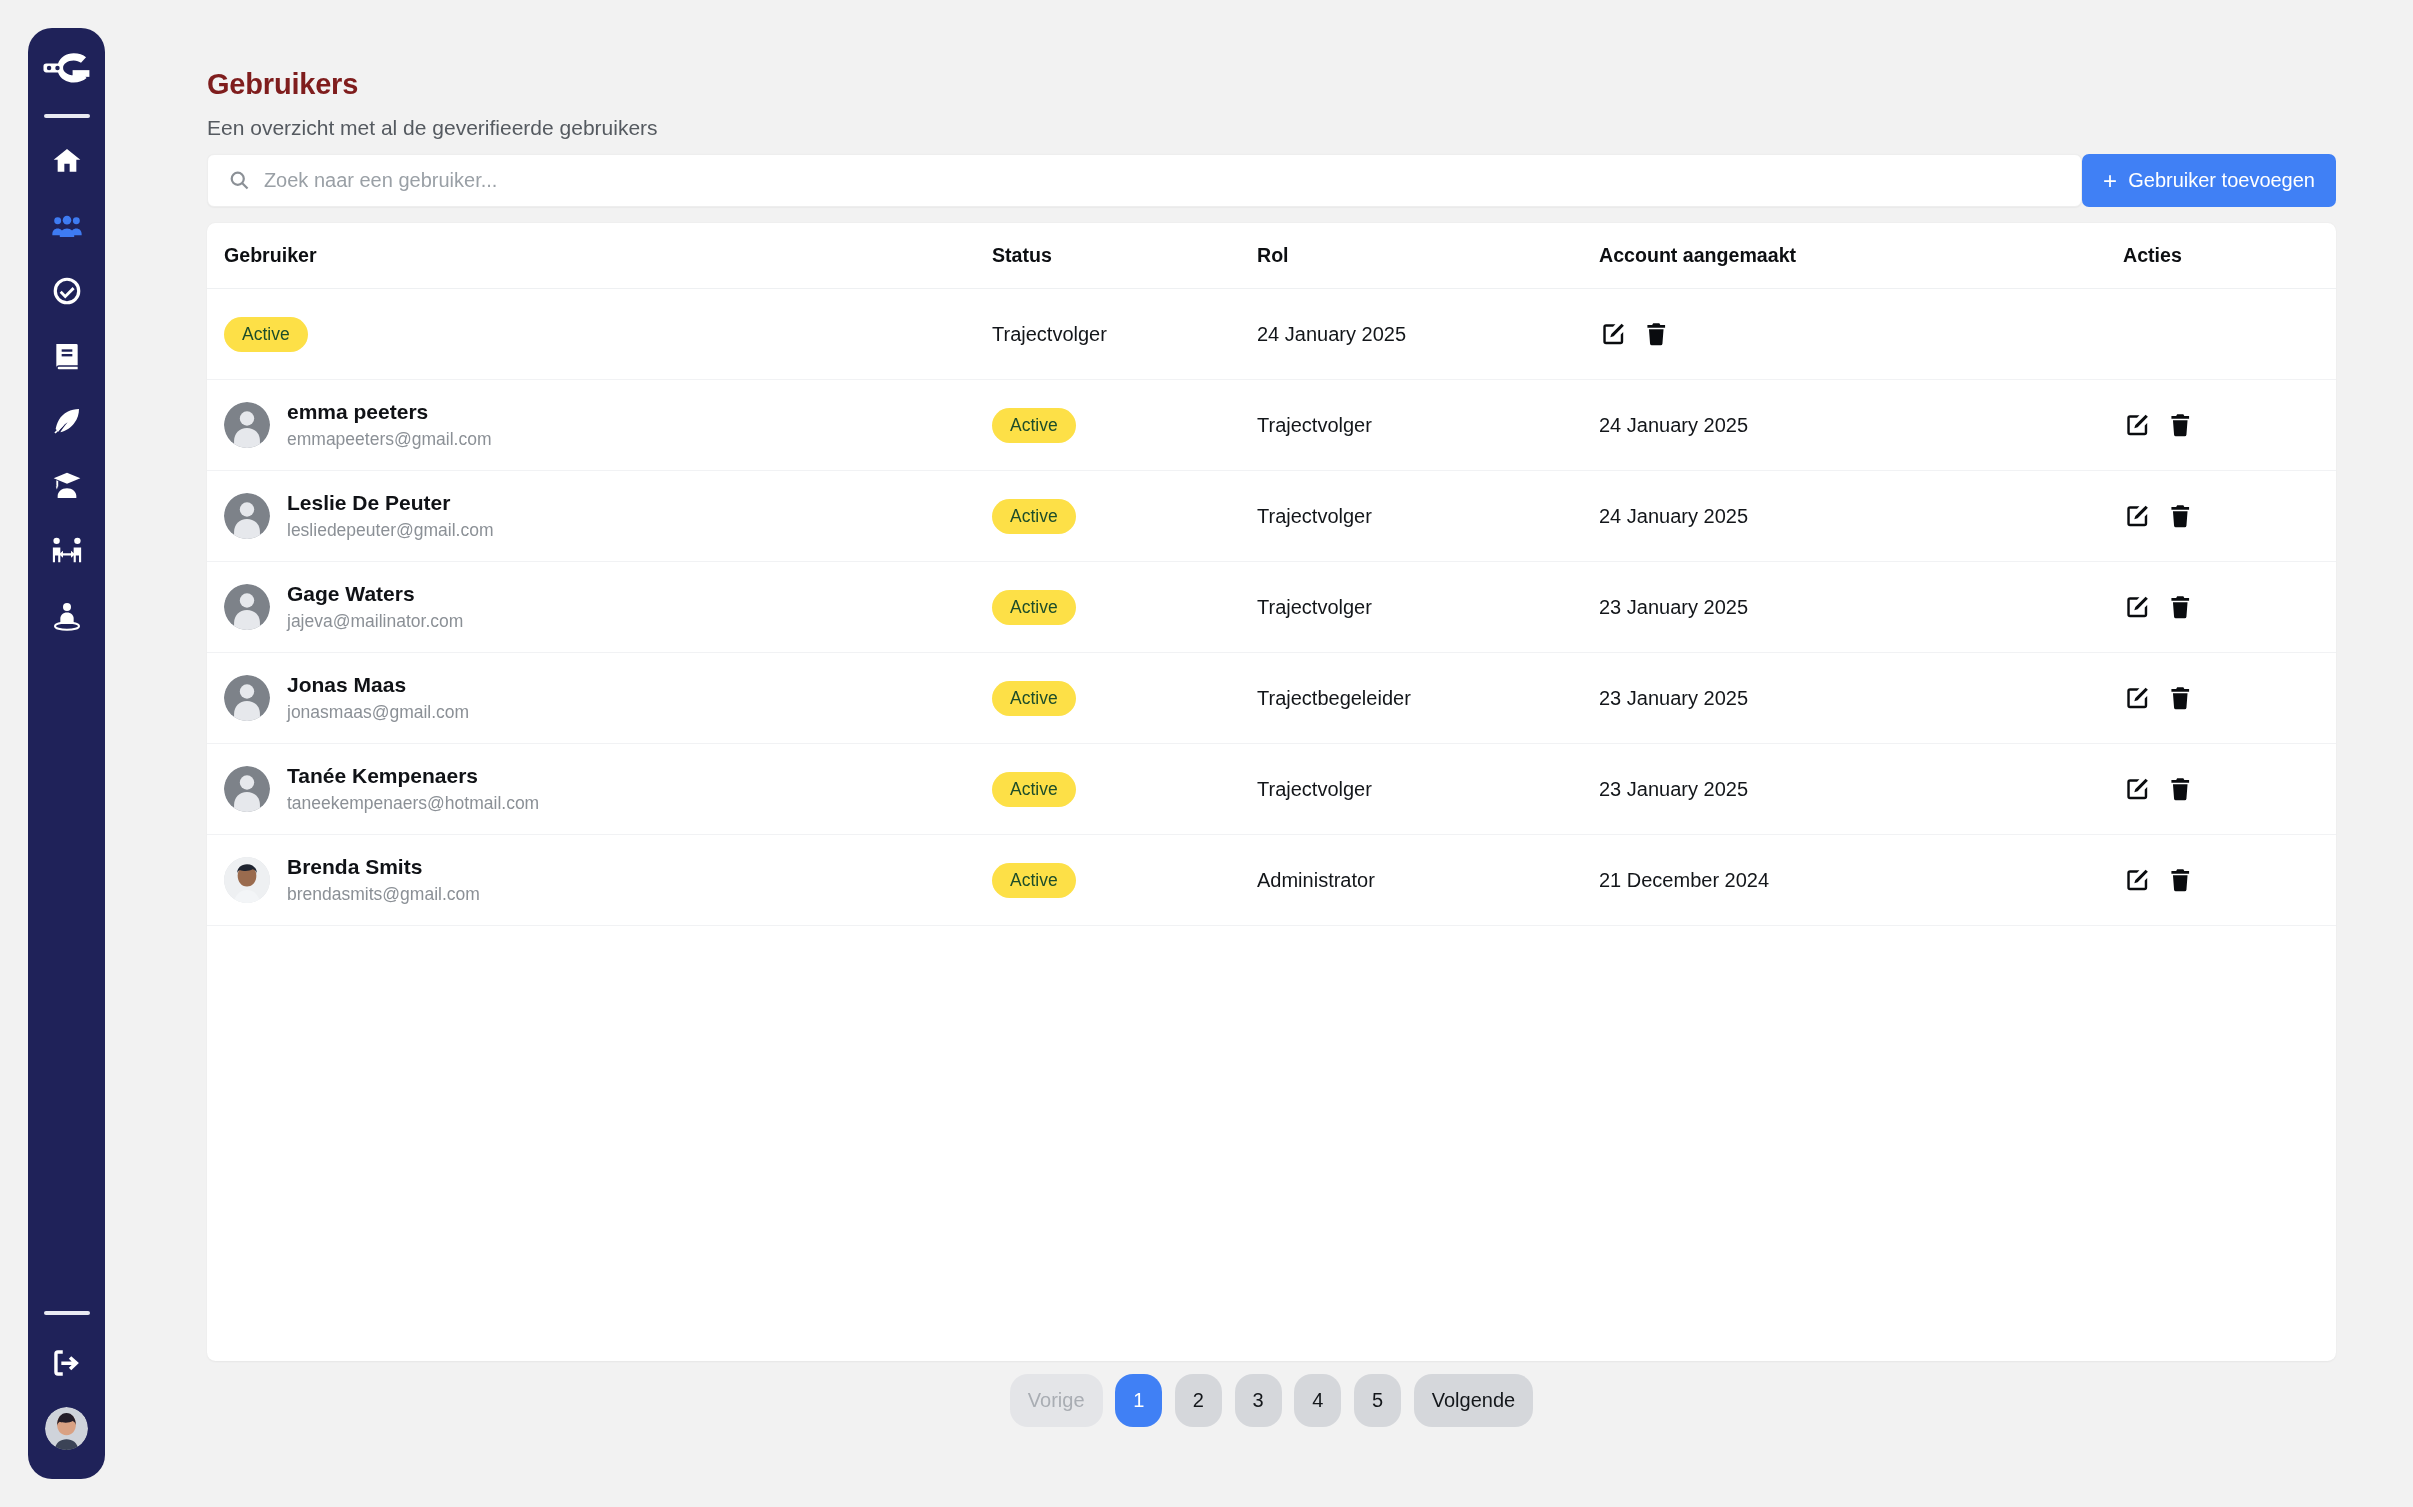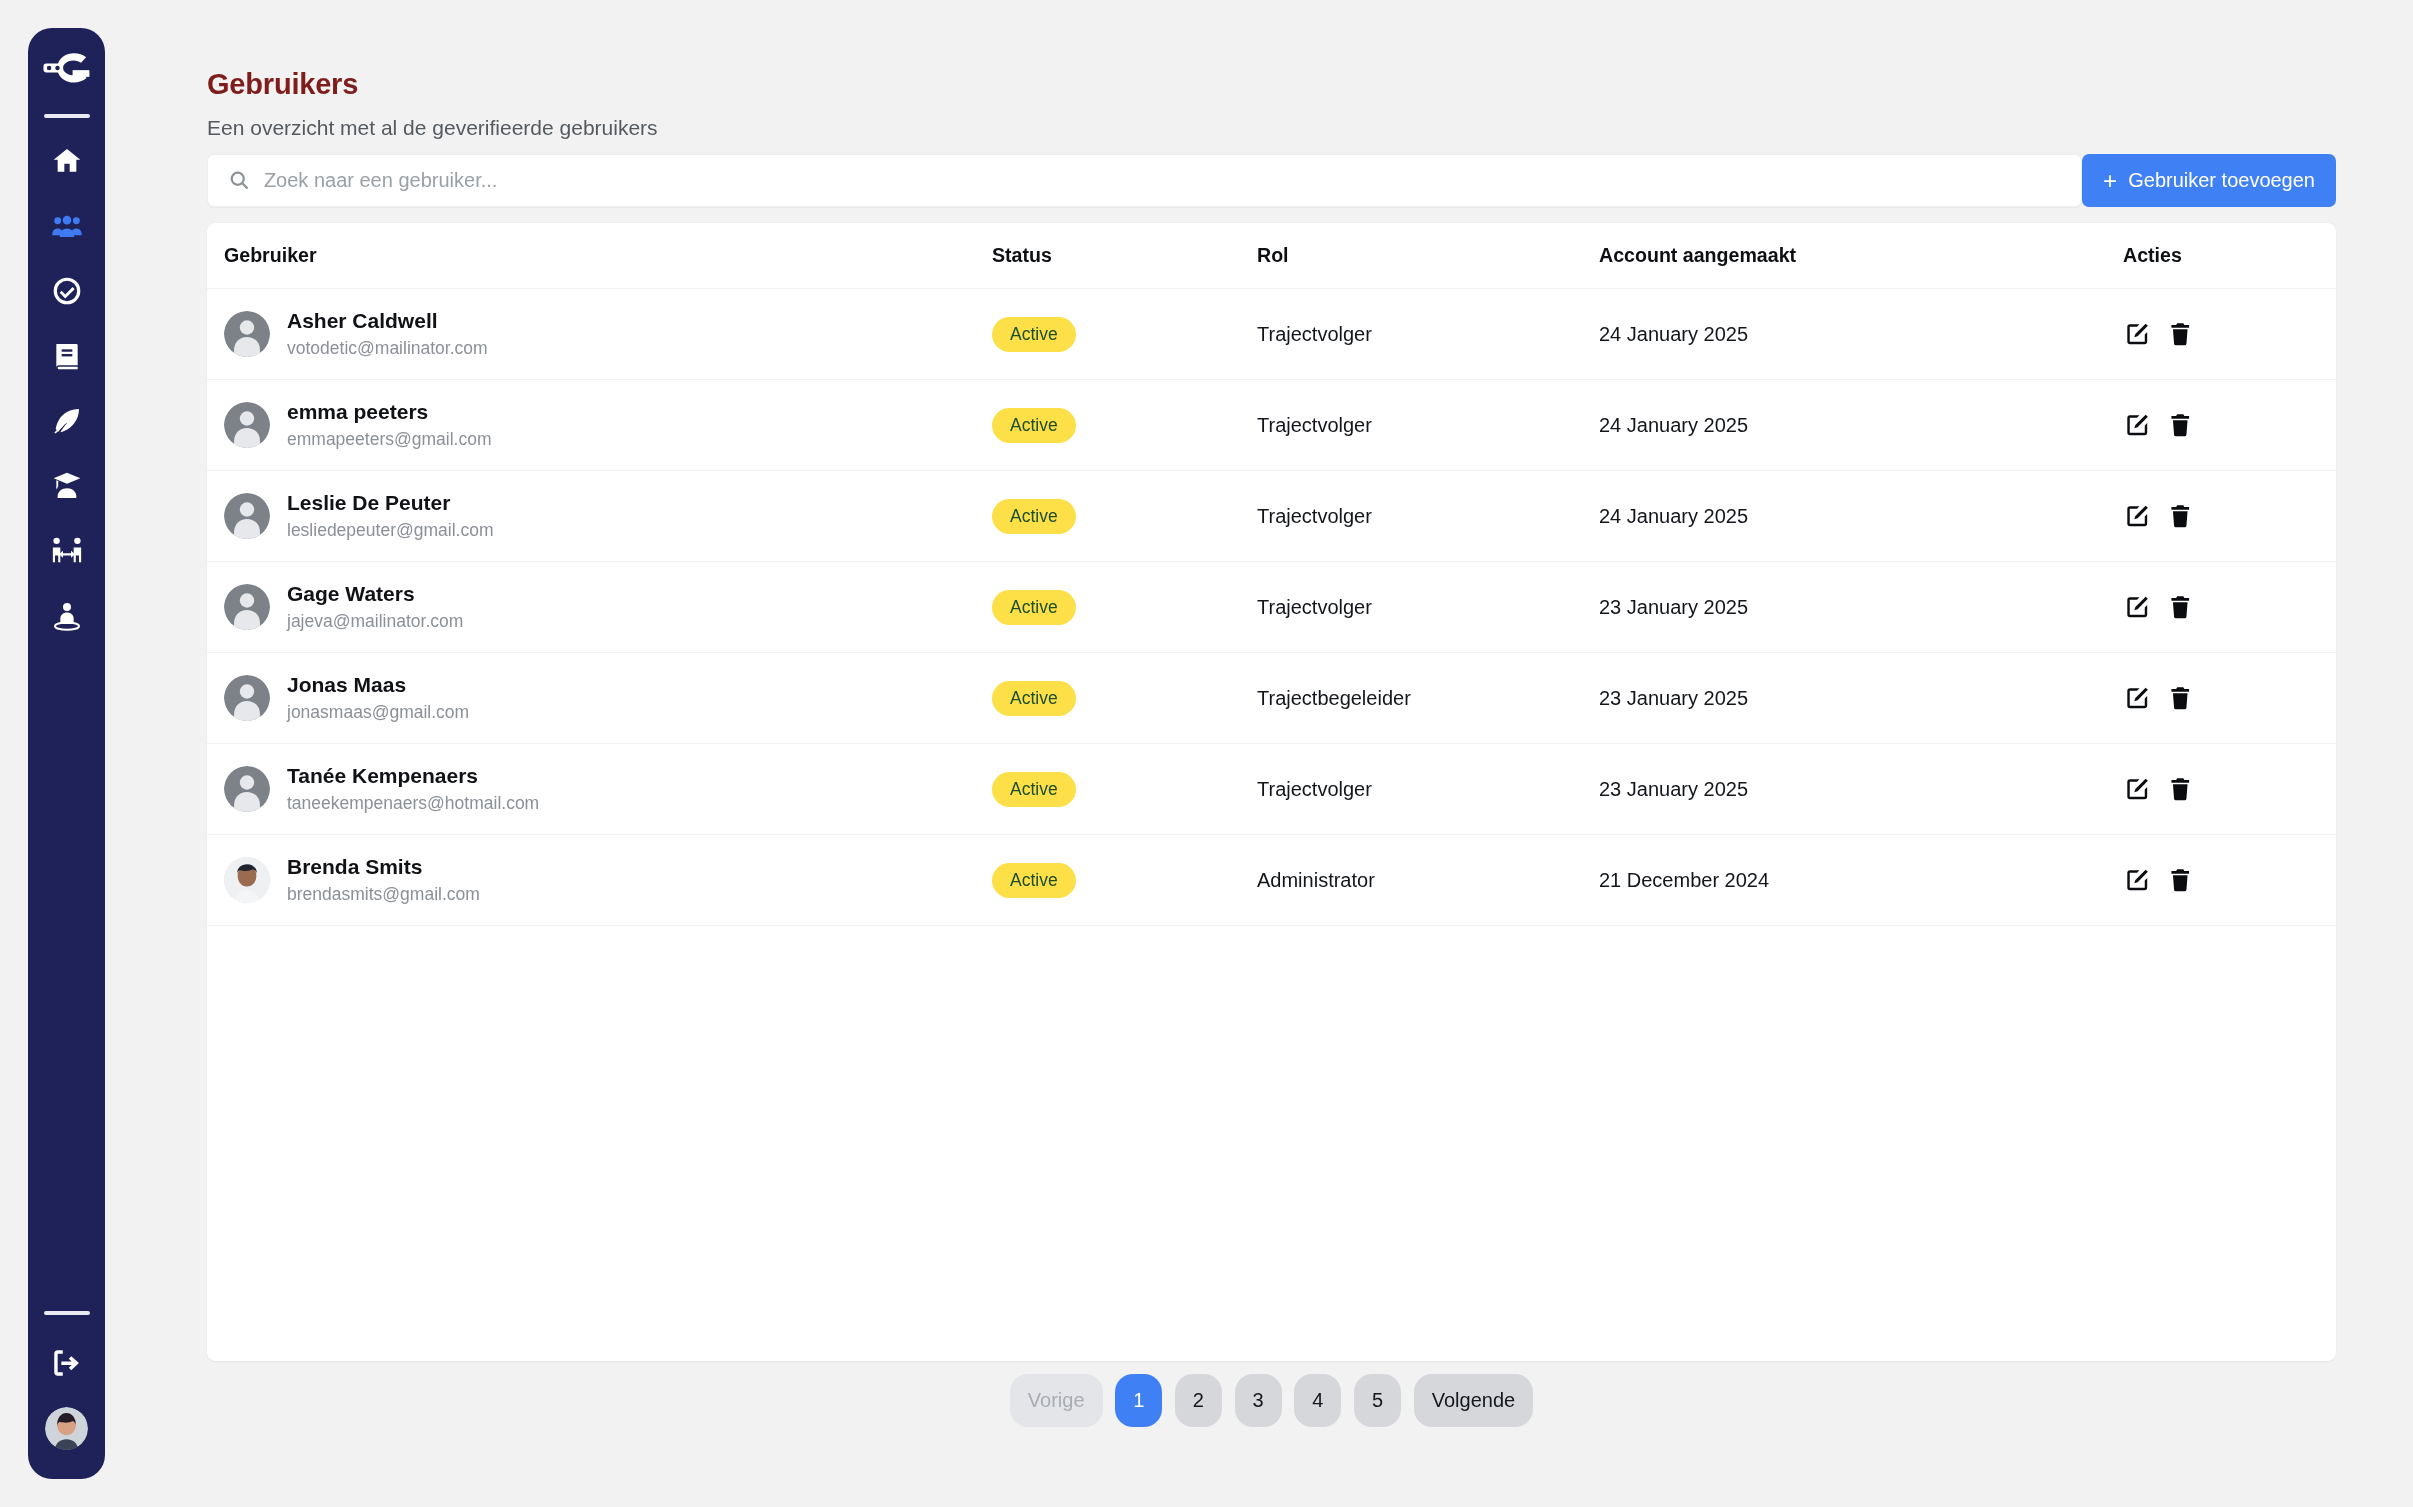--- a/index.html
+++ b/index.html
@@ -235,33 +235,20 @@
     <div class="card">
       <div class="row-grid thead">
         <div>Gebruiker</div>
         <div>Status</div>
         <div>Rol</div>
         <div>Account aangemaakt</div>
         <div>Acties</div>
       </div>
       <div id="tbody">
           <div class="row-grid trow">
-            <div class="user-cell">
-              <div class="avatar">
-                <svg viewBox="0 0 64 64">
-                  <circle cx="32" cy="32" r="32" fill="#7d8289"></circle>
-                  <circle cx="32" cy="23" r="10" fill="#e6e8ec"></circle>
-                  <path d="M32 36c-11 0-18 8-18 18v10h36V54c0-10-7-18-18-18z" fill="#e6e8ec"></path>
-                </svg>
-              </div>
-              <div>
-                <div class="uname">Asher Caldwell</div>
-                <div class="uemail">votodetic@mailinator.com</div>
-              </div>
-            </div>
             <div><span class="badge">Active</span></div>
             <div class="rol">Trajectvolger</div>
             <div class="created">24 January 2025</div>
             <div class="actions">
               <button class="icon-btn">
                 <svg viewBox="0 0 24 24">
                   <path d="M3 5.5A2.5 2.5 0 0 1 5.5 3H14l-2.2 2.2H5.2v13.6h13.6V12.2L21 10v8.5A2.5 2.5 0 0 1 18.5 21h-13A2.5 2.5 0 0 1 3 18.5z"></path>
                   <path d="M19.6 2.4 21.6 4.4 12.3 13.7l-3 1 1-3z"></path>
                 </svg>
               </button>

